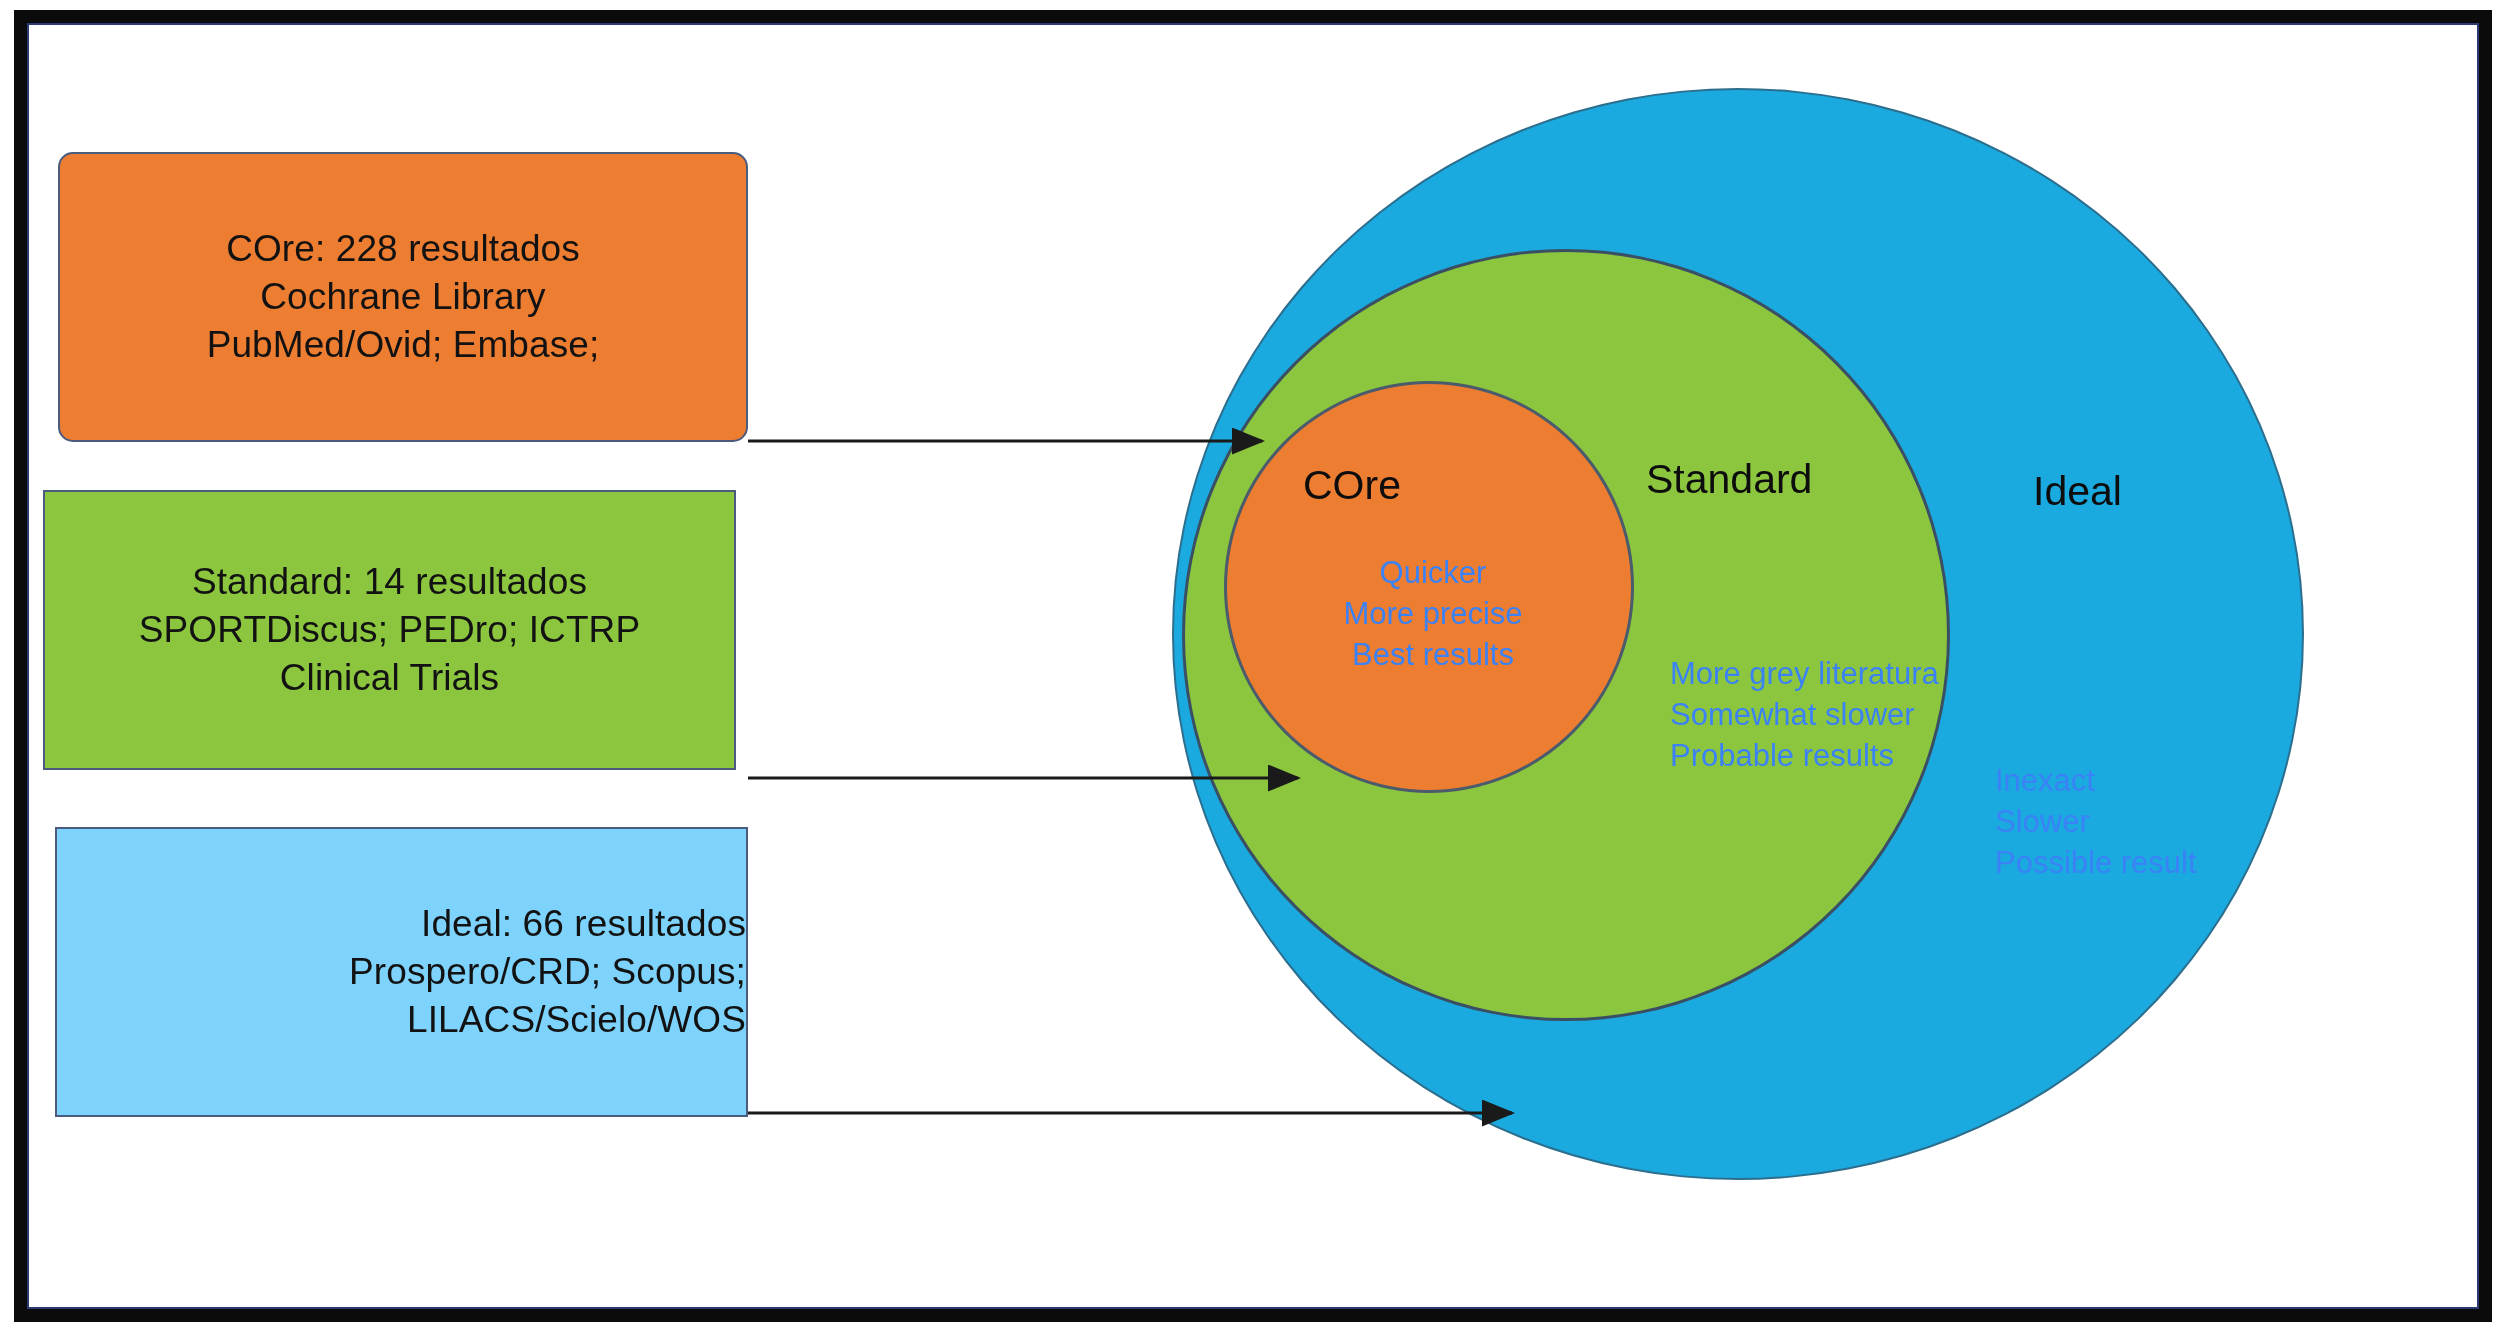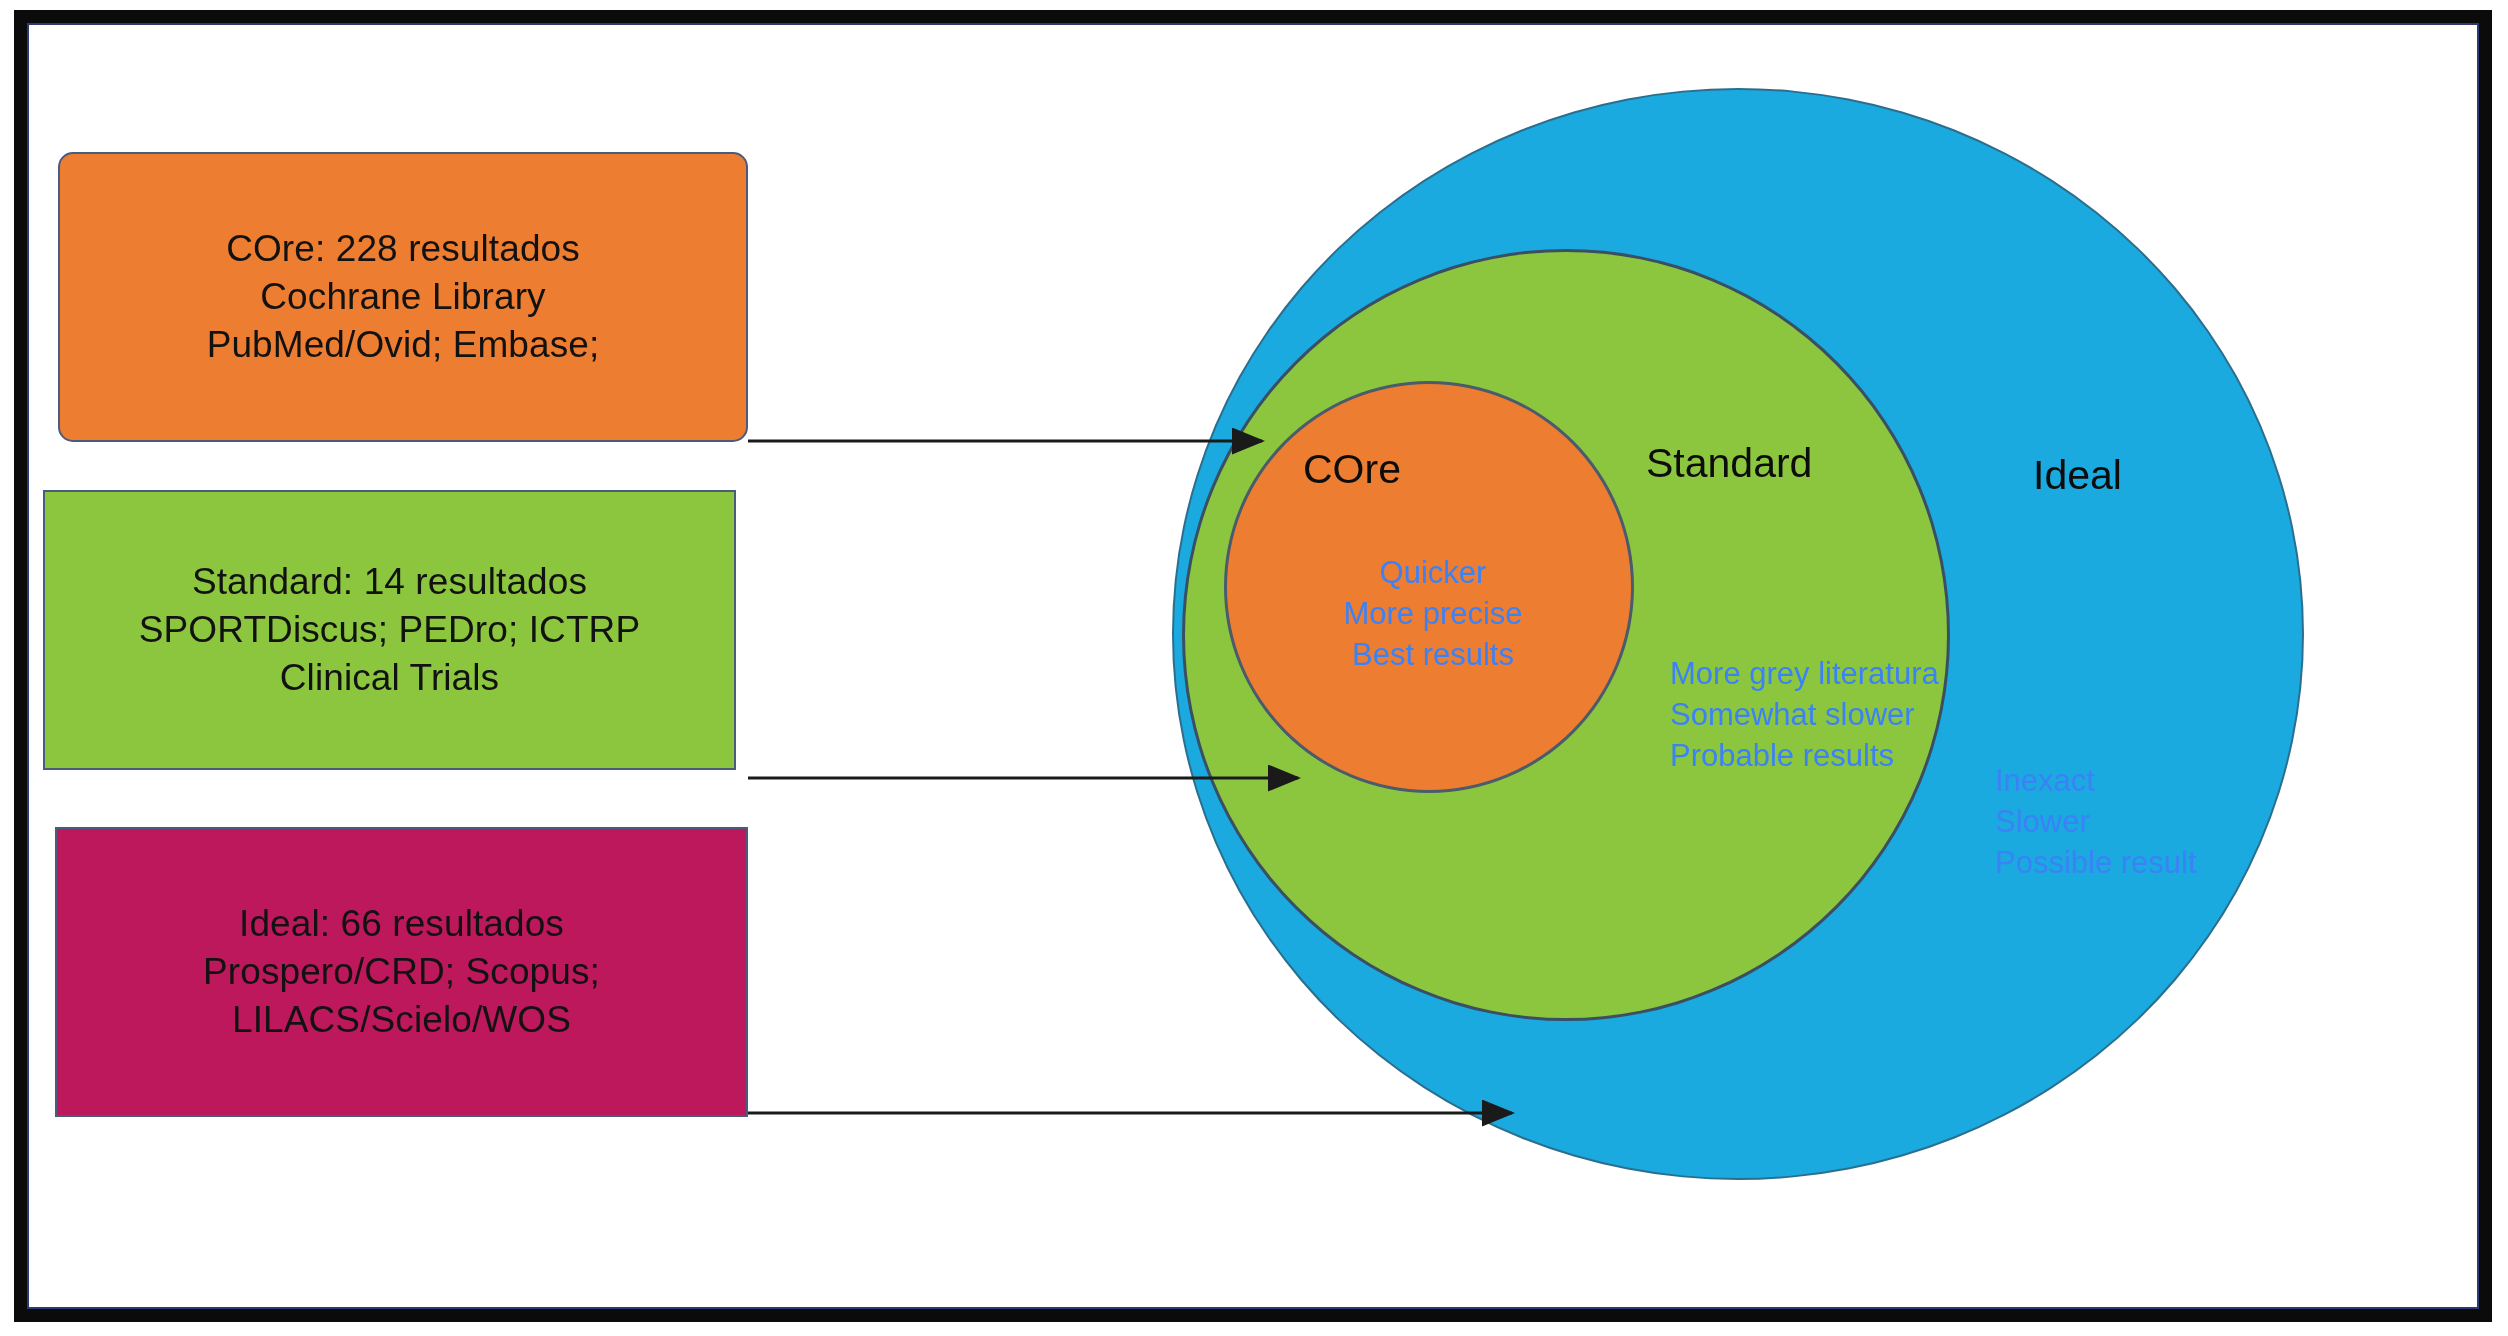--- a/index.html
+++ b/index.html
@@ -60,21 +60,22 @@
     left: 58px;  top: 152px;  width: 690px; height: 290px;
     background: #ed7d31;
     border-radius: 15px;
   }
   #box-standard {
     left: 43px;  top: 490px;  width: 693px; height: 280px;
     background: #8cc63f;
   }
   #box-ideal {
     left: 55px;  top: 827px;  width: 693px; height: 290px;
-    background: #be185d;
+    background: #7dd3fc;
+    align-items: flex-end;
   }
 
   
   .circle {
     position: absolute;
     border-radius: 50%;
     box-sizing: border-box;
   }
   #circle-ideal {
     left: 1172px; top: 88px;
@@ -94,20 +95,21 @@
     background: #ed7d31;
     border: 3px solid #4b5b6b;
   }
 
   
   .zone-title {
     position: absolute;
     color: #0d0d0d;
     font-size: 41px;
     white-space: nowrap;
+    margin-top: 16px;
   }
   #label-core     { left: 1303px; top: 446px; }
   #label-standard { left: 1646px; top: 440px; }
   #label-ideal    { left: 2033px; top: 452px; }
 
   .zone-detail {
     position: absolute;
     color: #3b82f6;
     font-size: 31px;
     line-height: 1.33;

